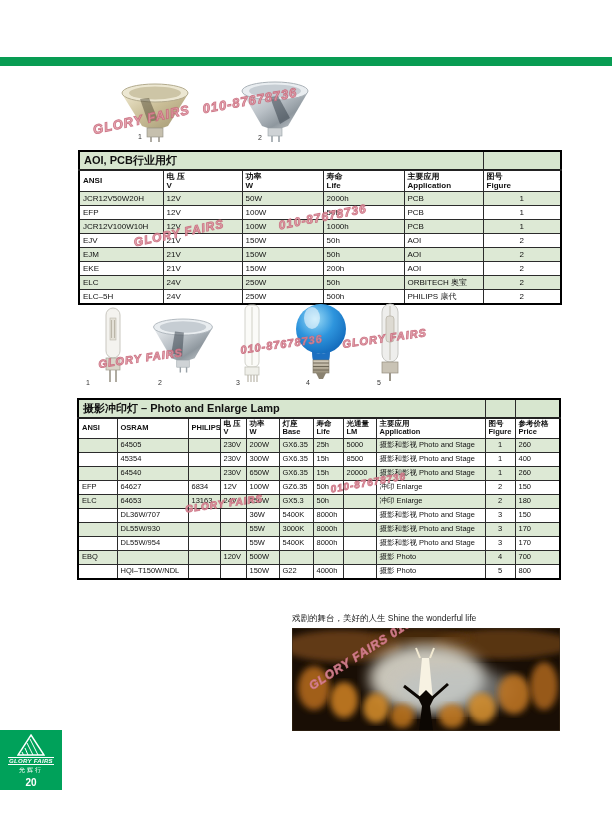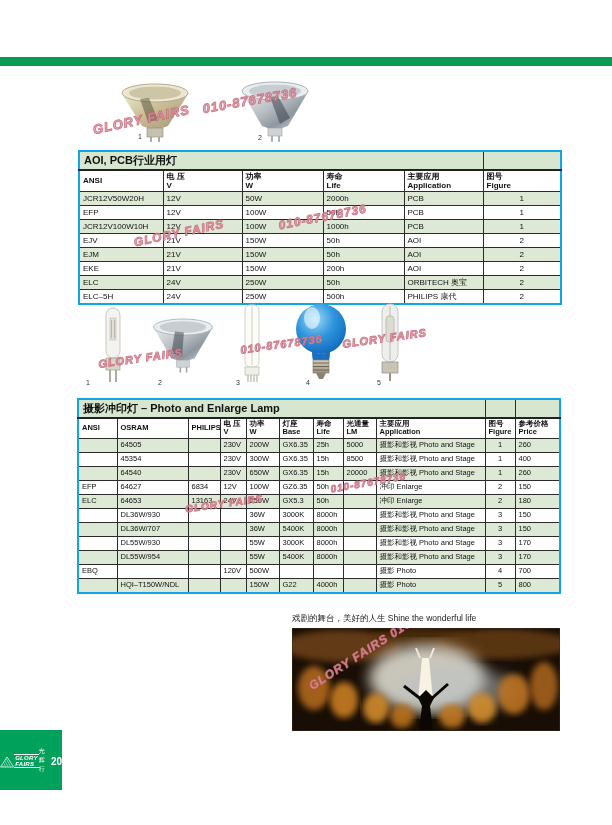--- a/index.html
+++ b/index.html
@@ -2,21 +2,21 @@
 <html><head>
 <meta charset="utf-8">
 <style>
   html,body{margin:0;padding:0;background:#fff;}
   .page{position:relative;width:612px;height:825px;background:#ffffff;overflow:hidden;
         font-family:"Liberation Sans", sans-serif;color:#111;}
   .greenbar{position:absolute;left:0;top:57px;width:612px;height:9px;background:#089c53;}
 
   
   .cat-table{position:absolute;border-collapse:collapse;table-layout:fixed;
-             font-size:8px;line-height:1.15;border:2px solid #0ea5e9;}
+             font-size:8px;line-height:1.15;border:2px solid #000000;}
   .cat-table td,.cat-table th{border:1px solid #2b2b2b;padding:1px 3px;overflow:hidden;
              white-space:nowrap;vertical-align:middle;text-align:left;}
   .cat-table th{font-weight:bold;background:#fff;}
   .h-cn{font-weight:bold;}
   .h-en{font-weight:bold;}
   .title-row td{background:#d7e6cf;font-weight:bold;font-size:11px;padding:2px 4px;
                 border-bottom:2px solid #222;}
   tbody.striped tr:nth-child(odd) td{background:#dde9d5;}
   tbody.striped tr:nth-child(even) td{background:#ffffff;}
   tbody.striped td{height:11px;}
@@ -35,21 +35,21 @@
   .wm{position:absolute;font-weight:bold;font-style:italic;letter-spacing:1px;
       color:rgba(228,157,170,0.78);-webkit-text-stroke:0.8px rgba(199,104,122,0.85);
       text-shadow:0 0 1px rgba(199,104,122,0.4);z-index:40;pointer-events:none;}
 
   
   .photo-caption{position:absolute;left:292px;top:613px;font-size:8.5px;color:#222;}
   .stage-photo{position:absolute;left:292px;top:628px;width:268px;height:103px;overflow:hidden;}
 
   
   .brandblock{position:absolute;left:0;top:730px;width:62px;height:60px;background:#00a15a;
-              display:flex;flex-direction:row;align-items:center;justify-content:flex-start;
+              display:flex;flex-direction:column;align-items:center;justify-content:flex-start;
               color:#fff;}
   .brand-name{font-size:6px;font-weight:bold;font-style:italic;border-top:1px solid #fff;
               border-bottom:1px solid #fff;padding:0 1px;margin-top:1px;letter-spacing:0.3px;}
   .brand-cn{font-size:6px;margin-top:1px;letter-spacing:2px;}
   .page-number{font-size:10px;font-weight:bold;margin-top:2px;}
 </style>
 </head>
 <body>
 
 <div class="page">
@@ -397,33 +397,20 @@
           <td>250W</td>
           <td>GX5.3</td>
           <td>50h</td>
           <td></td>
           <td>冲印  Enlarge</td>
           <td>2</td>
           <td>180</td>
         </tr>
         <tr>
           <td></td>
-          <td>DL36W/930</td>
-          <td></td>
-          <td></td>
-          <td>36W</td>
-          <td>3000K</td>
-          <td>8000h</td>
-          <td></td>
-          <td>摄影和影视 Photo and Stage</td>
-          <td>3</td>
-          <td>150</td>
-        </tr>
-        <tr>
-          <td></td>
           <td>DL36W/707</td>
           <td></td>
           <td></td>
           <td>36W</td>
           <td>5400K</td>
           <td>8000h</td>
           <td></td>
           <td>摄影和影视 Photo and Stage</td>
           <td>3</td>
           <td>150</td>

